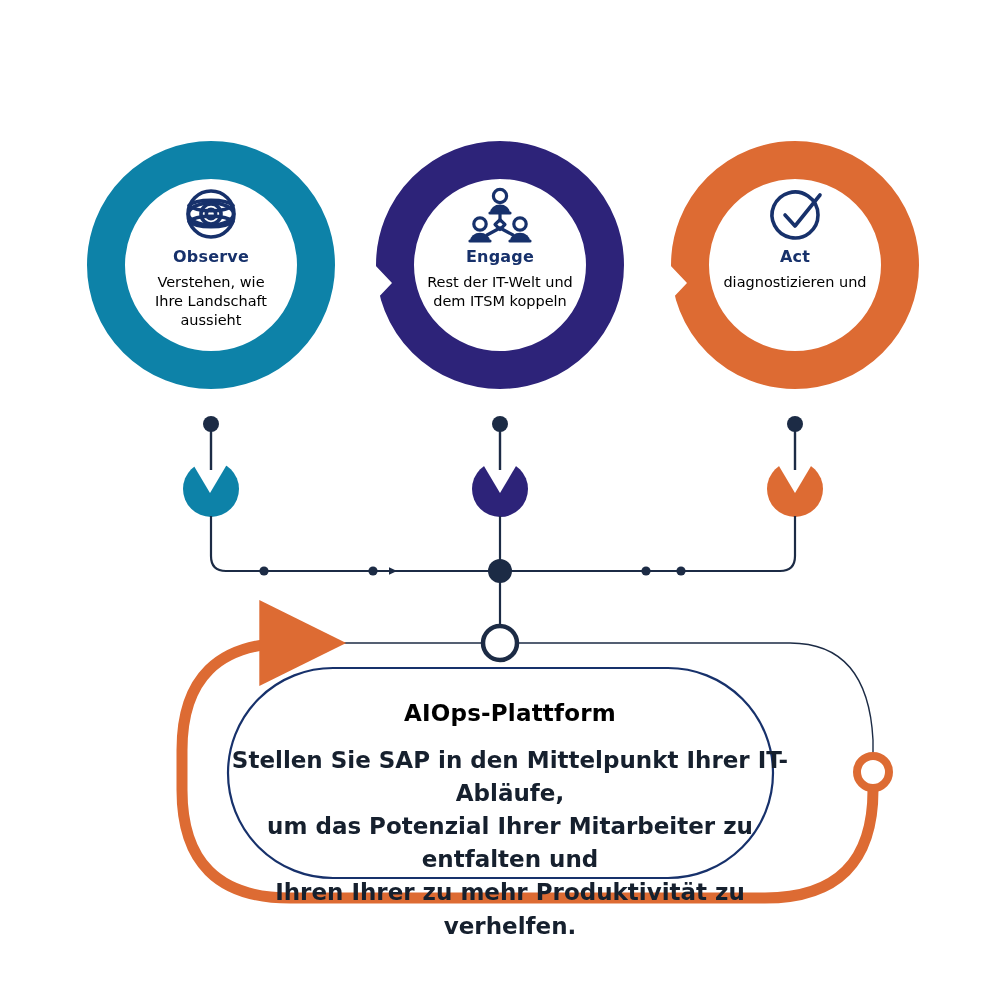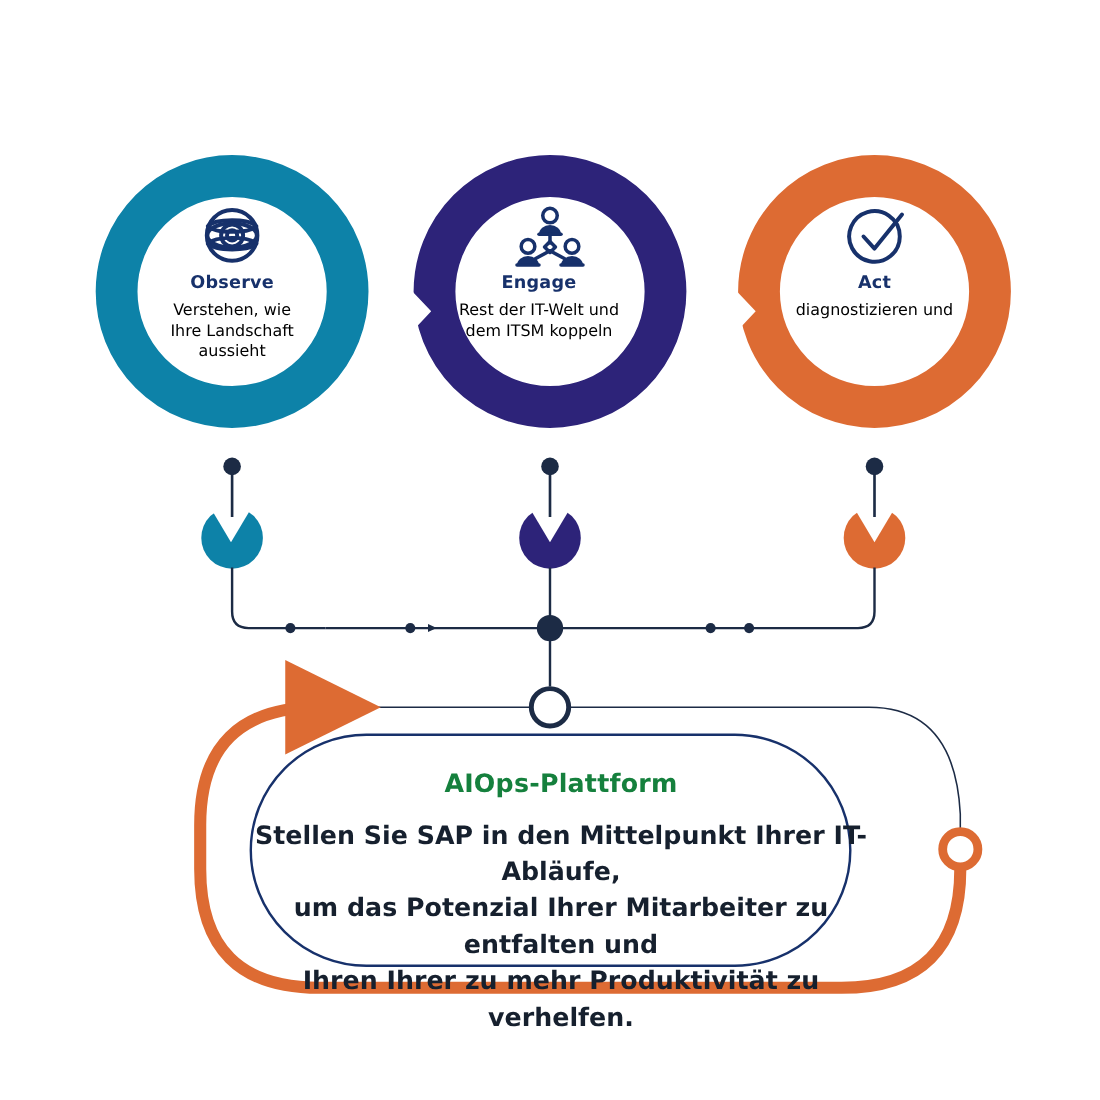--- a/index.html
+++ b/index.html
@@ -51,21 +51,21 @@
     position: absolute;
     left: 230px;
     top: 700px;
     width: 560px;
     text-align: center;
     pointer-events: none;
   }
   .platform-title {
     font-weight: 800;
     font-size: 23px;
-    color: #15803d;
+    color: #000000;
     letter-spacing: 0.2px;
     margin: 0 0 18px 0;
   }
   .platform-desc {
     font-size: 23px;
     font-weight: 600;
     line-height: 1.44;
     color: #16202e;
     margin: 0;
   }
@@ -211,21 +211,21 @@
     <circle cx="873" cy="772" r="16" fill="#ffffff" stroke="#dd6b33" stroke-width="8"></circle>
   </svg>
 
   <div class="node-text" style="left:116px; top:248px; width:190px;">
     <p class="node-title">Observe</p>
     <p class="node-desc">Verstehen, wie</p>
     <p class="node-desc">Ihre Landschaft</p>
     <p class="node-desc">aussieht</p>
   </div>
 
-  <div class="node-text" style="left:385px; top:248px; width:210px;">
+  <div class="node-text" style="left:395px; top:248px; width:210px;">
     <p class="node-title">Engage</p>
     <p class="node-desc">Rest der IT-Welt und</p>
     <p class="node-desc">dem ITSM koppeln</p>
   </div>
 
   <div class="node-text" style="left:690px; top:248px; width:210px;">
     <p class="node-title">Act</p>
     <p class="node-desc">diagnostizieren und</p>
   </div>
 

